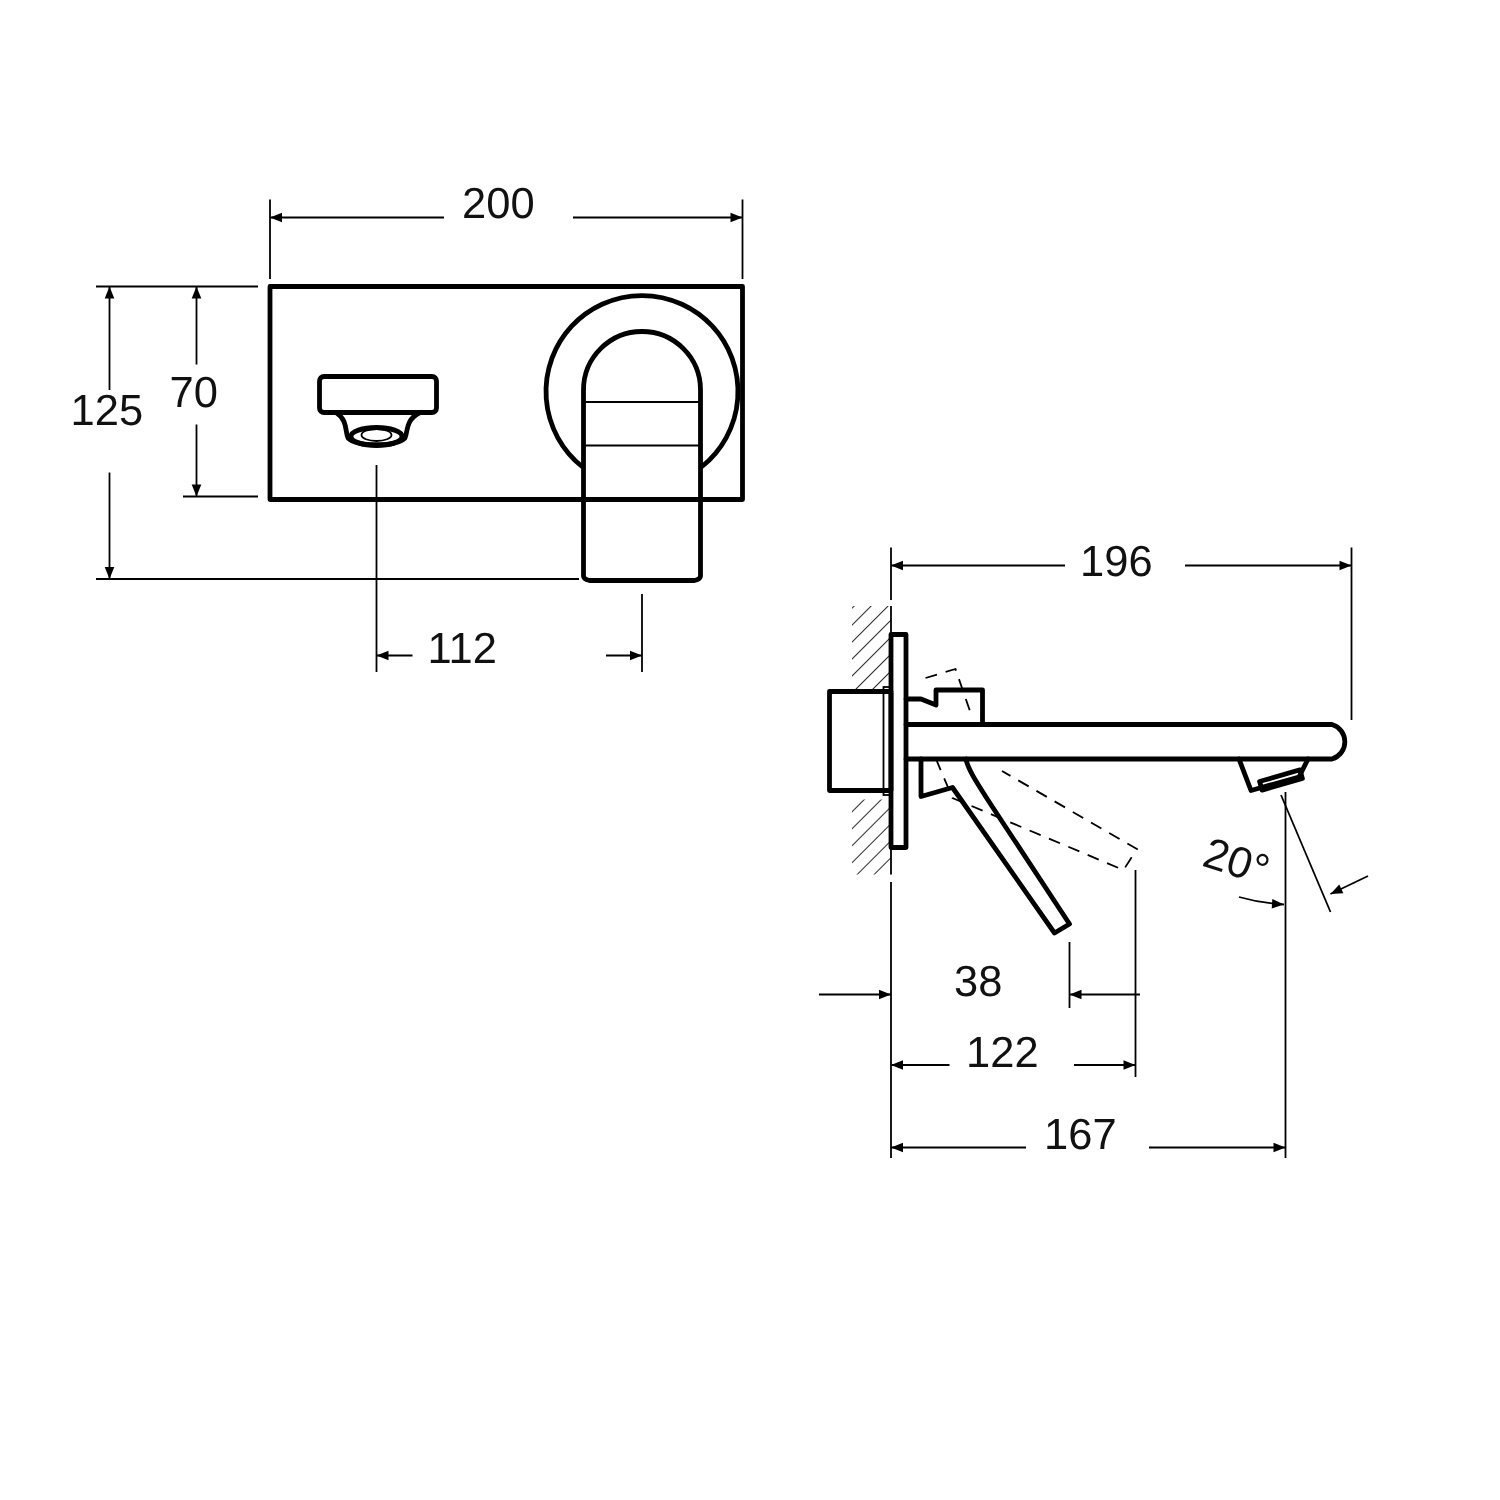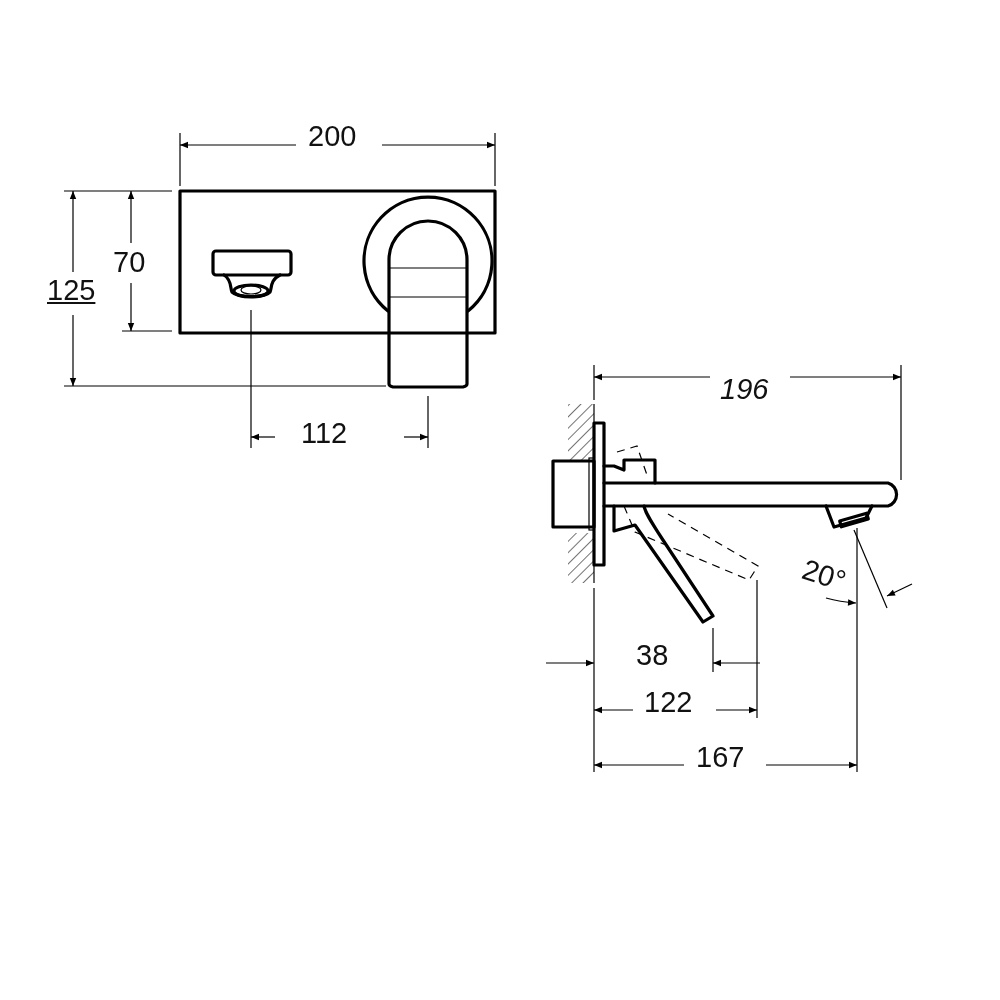--- a/index.html
+++ b/index.html
@@ -121,20 +121,20 @@
     <g>
       <line class="thin" x1="854" y1="530" x2="887" y2="608"></line>
       <path class="thin" d="M826,598 Q840,602 856,603" marker-end="url(#arr)"></path>
       <line class="thin" x1="912" y1="584" x2="887" y2="596" marker-end="url(#arr)"></line>
     </g>
   </g>
 </svg>
 
 <span class="lbl" style="left:306px;top:122px;">200</span>
 <span class="lbl" style="left:111px;top:248px;">70</span>
-<span class="lbl" style="left:45px;top:276px;text-decoration:underline;">125</span>
-<span class="lbl" style="left:283px;top:419px;margin-left:16px;">112</span>
-<span class="lbl" style="left:718px;top:375px;font-style:italic;">196</span>
+<span class="lbl" style="left:45px;top:260px;">125</span>
+<span class="lbl" style="left:283px;top:419px;">112</span>
+<span class="lbl" style="left:718px;top:361px;">196</span>
 <span class="lbl" style="left:634px;top:641px;">38</span>
 <span class="lbl" style="left:642px;top:688px;">122</span>
 <span class="lbl" style="left:694px;top:743px;">167</span>
 <span class="lbl" style="left:800px;top:561px;transform:rotate(18deg);background:transparent;">20°</span>
 </div>
 
 </body></html>

